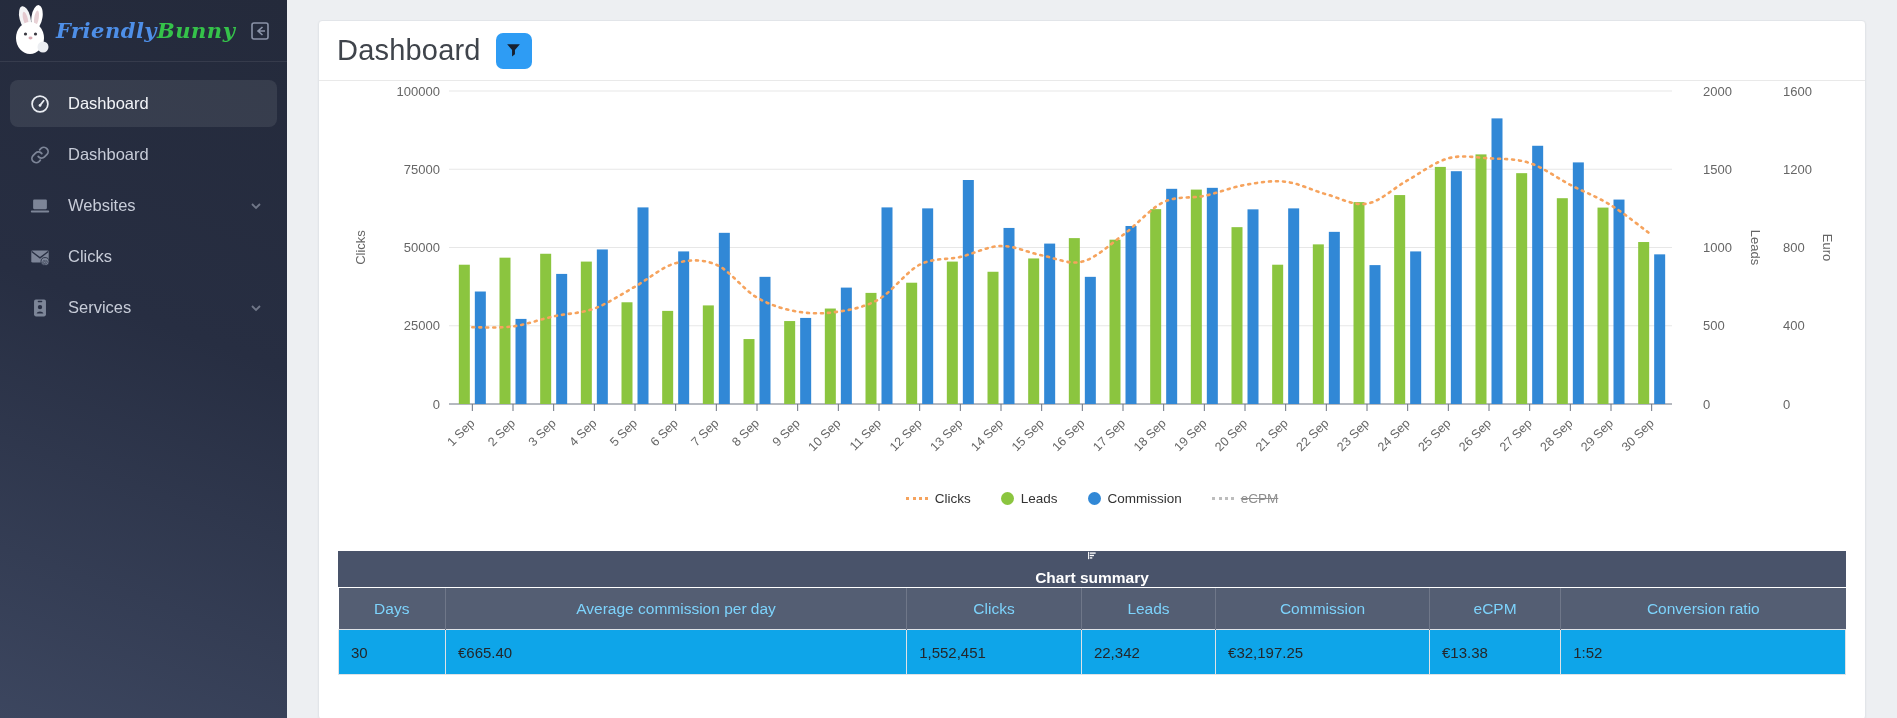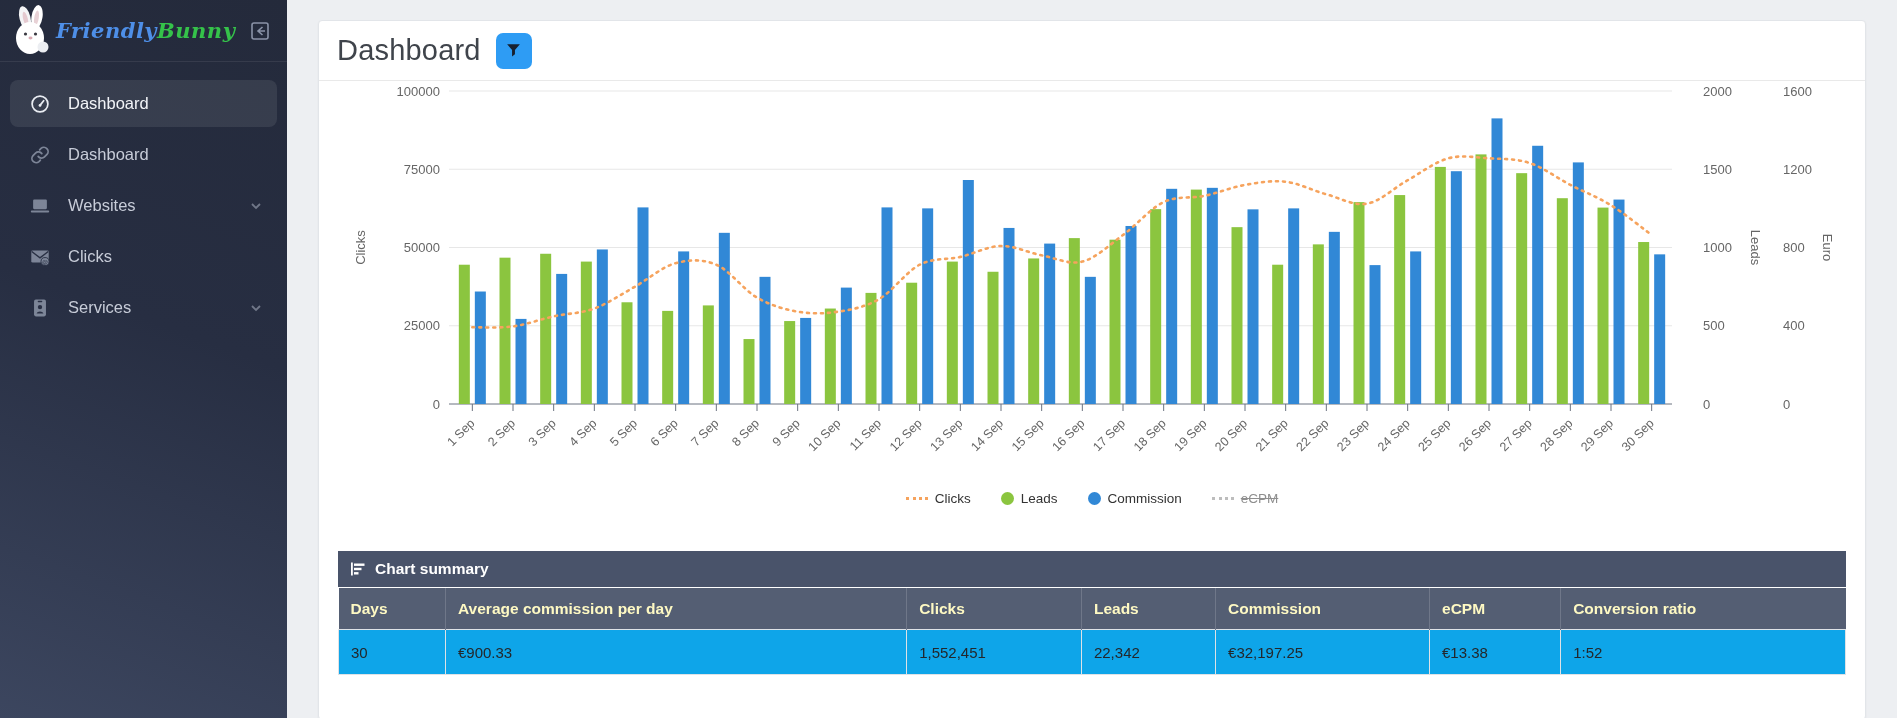--- a/index.html
+++ b/index.html
@@ -44,24 +44,24 @@
   .legend-row { display:flex; justify-content:center; align-items:center; gap:30px;
     height:26px; margin-top:2px; font-size:13.5px; color:#333; }
   .legend-item { display:flex; align-items:center; gap:7px; cursor:pointer; }
   .lg-dots { width:22px; border-top:3px dotted #f6a35d; height:0; }
   .lg-circle { width:13px; height:13px; border-radius:50%; }
   .legend-item.struck .lg-label { color:#8f8f8f; text-decoration:line-through; }
 
   
   .table-wrap { margin:40px 19px 0 19px; }
   .table-titlebar { background:#49536a; color:#fff; height:36px; display:flex;
-    align-items:center; gap:9px; padding:0 12px; font-size:15.5px; font-weight:bold; }
+    align-items:center; gap:9px; padding:0 12px; font-size:15.5px; font-weight:bold;flex-direction:column; }
   table.summary { width:100%; border-collapse:collapse; table-layout:fixed; }
-  table.summary th { background:#545e73; color:#fef9c3; font-weight:700; font-size:15.5px;
-    text-align:left; height:42px; padding:0 12px;
+  table.summary th { background:#545e73; color:#7dd3fc; font-weight:400; font-size:15.5px;
+    text-align:center; height:42px; padding:0 12px;
     border-left:1px solid rgba(255,255,255,.16); border-top:1px solid rgba(255,255,255,.16); }
   table.summary th:first-child { border-left:none; }
   table.summary td { background:#0ea5e9; color:#23272b; font-size:15px; height:45px;
     padding:0 12px; border:1px solid #dee2e6; }
 </style>
 </head>
 <body>
 
 <aside class="sidebar">
   <div class="logo-row">
@@ -346,21 +346,21 @@
             <th>Clicks</th>
             <th>Leads</th>
             <th>Commission</th>
             <th>eCPM</th>
             <th>Conversion ratio</th>
           </tr>
         </thead>
         <tbody>
           <tr>
             <td>30</td>
-            <td>€900.33</td>
+            <td>€665.40</td>
             <td>1,552,451</td>
             <td>22,342</td>
             <td>€32,197.25</td>
             <td>€13.38</td>
             <td>1:52</td>
           </tr>
         </tbody>
       </table>
     </div>
 

